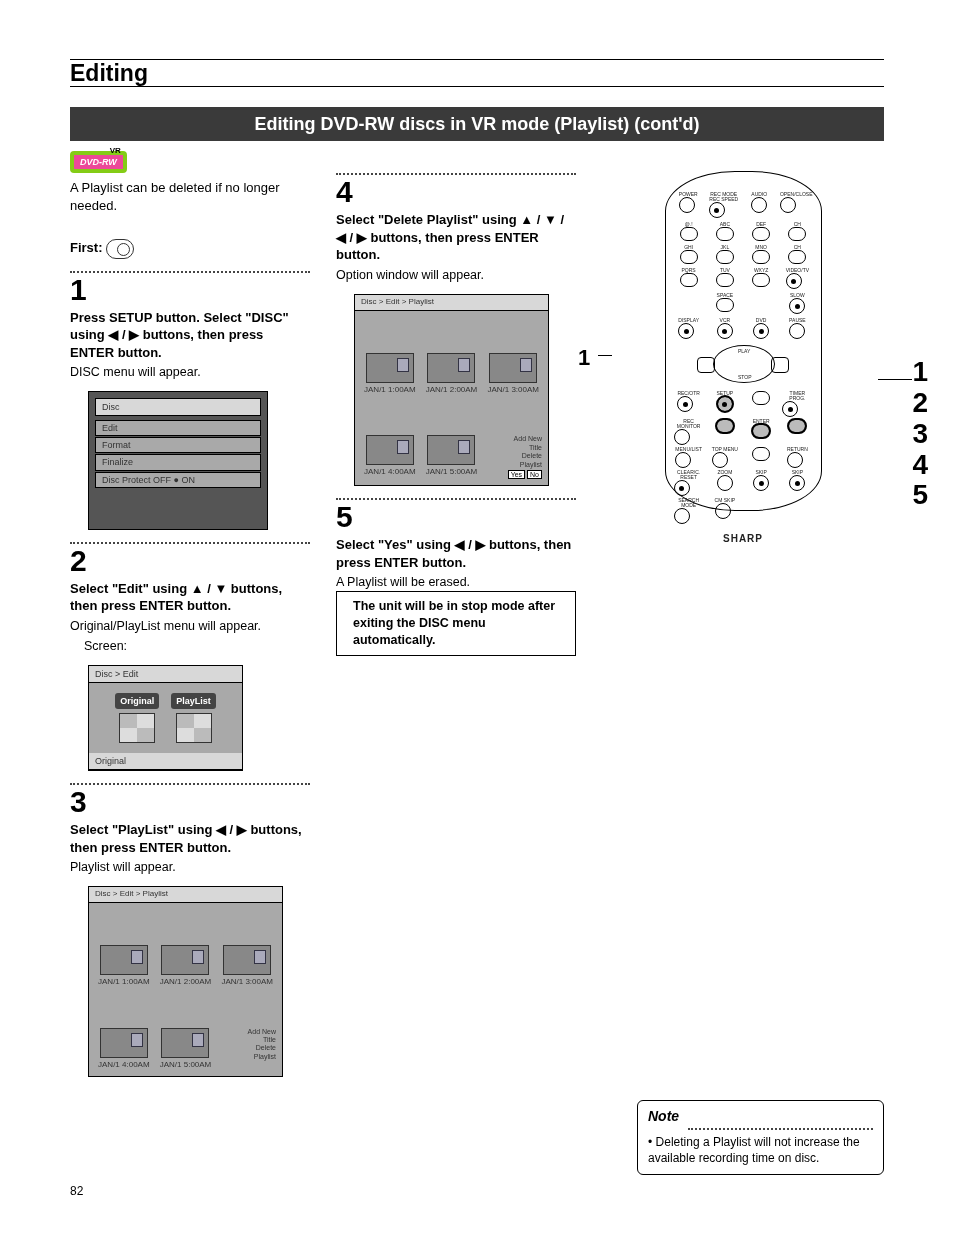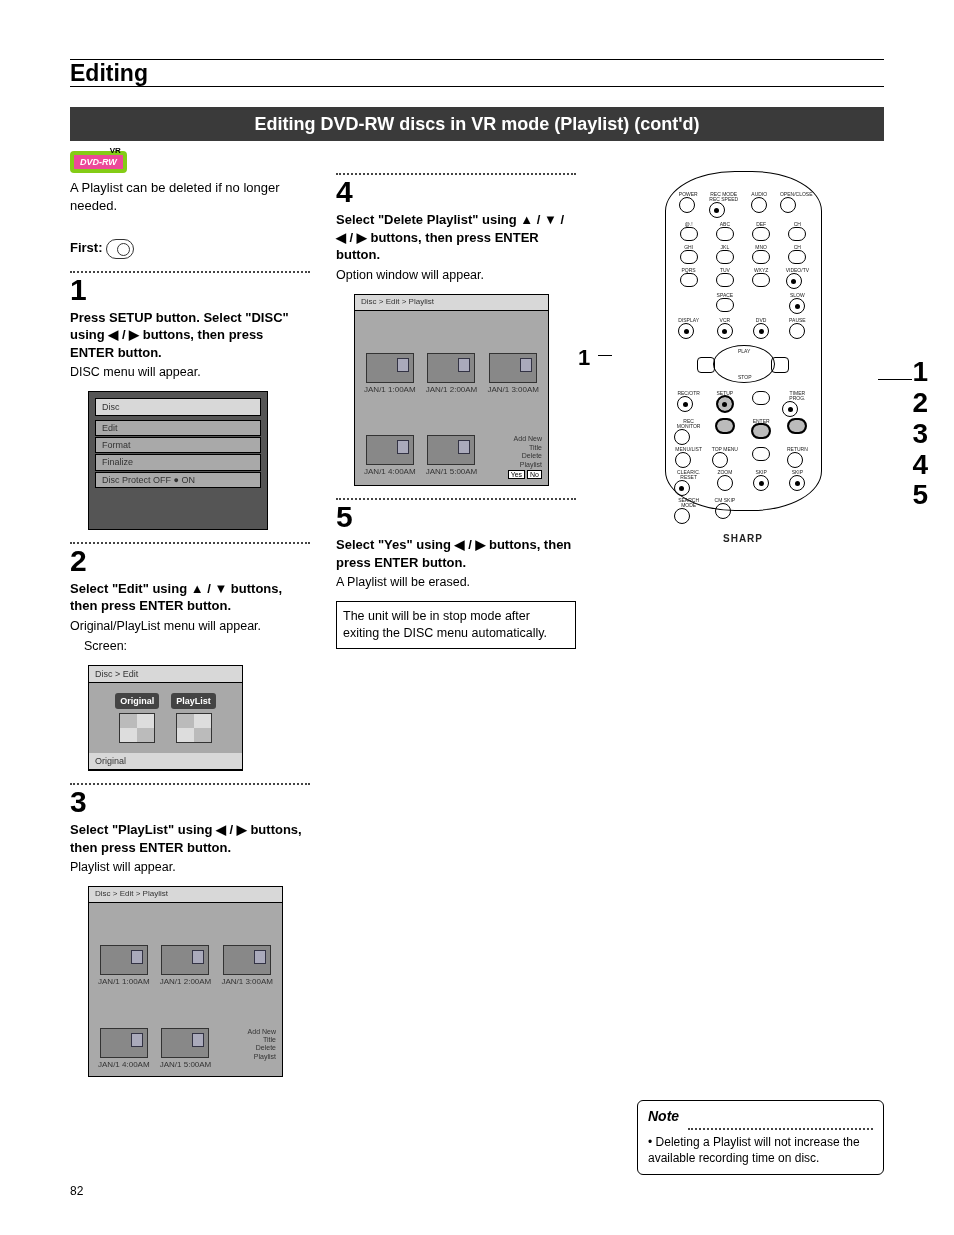--- a/index.html
+++ b/index.html
@@ -219,24 +219,23 @@
   }
   .osd3 .opts {
     font-size: 7px;
     color: #333;
     text-align: right;
     line-height: 1.2;
   }
   .osd3 .opts .hl { background:#fff; color:#000; padding:0 2px; border:1px solid #000;}
   .callout {
     border: 1px solid #000;
-    padding: 6px 6px;
-    font-weight: normal;
+    padding: 6px 16px;
+    font-weight: bold;
     font-size: 12.5px;
-    margin-top: 10px;
   }
   .remote-wrap {
     position: relative;
     text-align: center;
   }
   .remote {
     width: 157px;
     height: 340px;
     border: 1.2px solid #000;
     border-radius: 70px / 40px;

